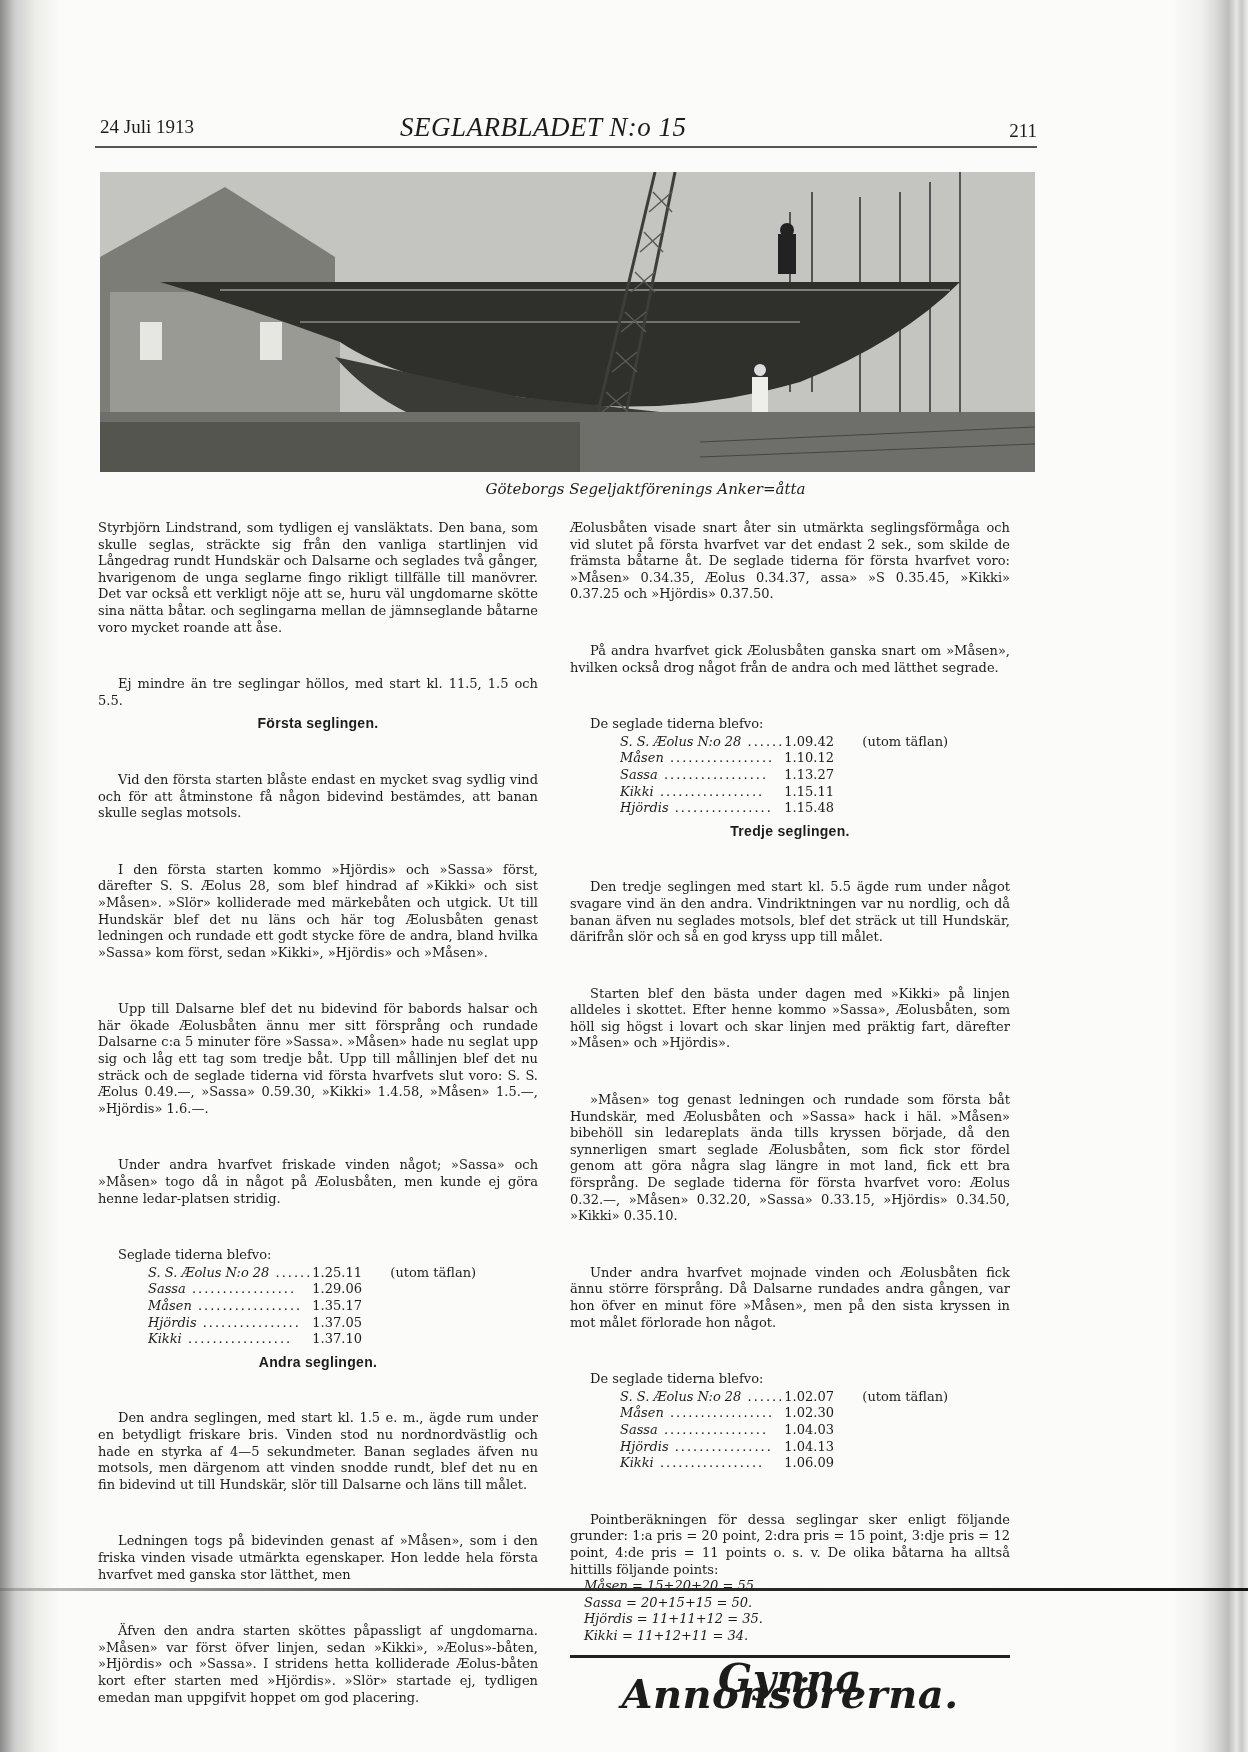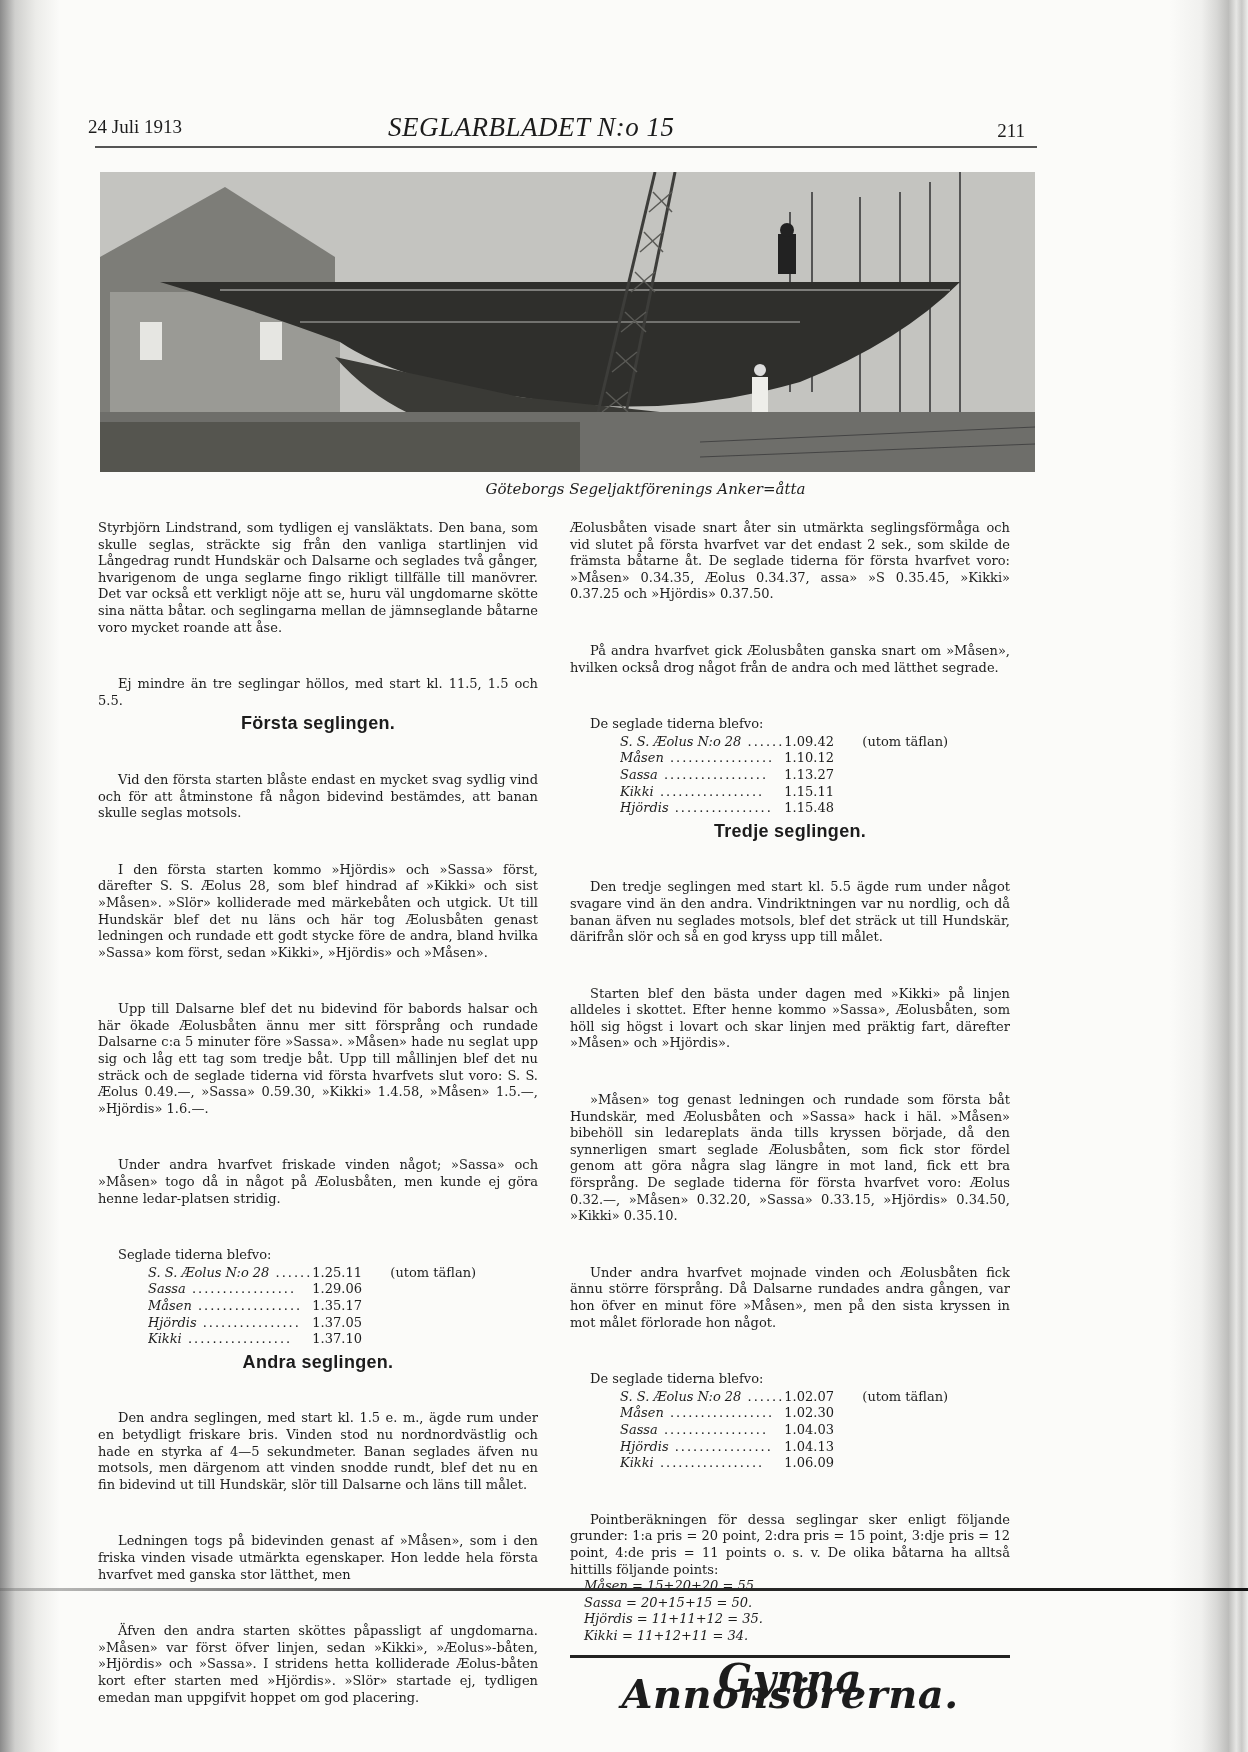--- a/index.html
+++ b/index.html
@@ -10,21 +10,21 @@
   }
   .left-shadow {
     position:absolute; left:0; top:0; width:60px; height:1752px;
     background:linear-gradient(to right,#8a8a8a 0%,#cfcfcd 25%,#ecece9 60%,#fbfbf9 100%);
   }
   .binding {
     position:absolute; left:1170px; top:0; width:78px; height:1752px;
     background:linear-gradient(to right,#fbfbf9 0%,#f0f0ee 40%,#d8d8d6 60%,#bdbdbb 75%,#e6e6e4 85%,#c9c9c7 92%,#eeeeec 100%);
   }
   .header {
-    position:absolute; left:88px; top:112px; width:937px; height:32px;
+    position:absolute; left:100px; top:112px; width:937px; height:32px;
   }
   .header .date { position:absolute; left:0; top:4px; font-family:"Liberation Serif", serif; font-size:19px; }
   .header .title { position:absolute; left:300px; top:0; font-family:"Liberation Serif", serif; font-style:italic; font-size:27px; letter-spacing:0.5px; }
   .header .pageno { position:absolute; right:0; top:8px; font-family:"Liberation Serif", serif; font-size:19px; }
   .header-rule { position:absolute; left:95px; top:146px; width:942px; height:2px; background:#555; }
 
   .photo {
     position:absolute; left:100px; top:172px; width:935px; height:300px;
     background:#b9b9b5; overflow:hidden;
   }
@@ -37,21 +37,21 @@
   .col {
     position:absolute; top:520px; width:440px;
     font-size:13px; line-height:16.6px; text-align:justify;
   }
   .col.left { left:98px; }
   .col.right { left:570px; }
   .col p { margin:0; text-indent:0; }
   .col p.ind { text-indent:20px;margin-top:40px; }
   .col h3 {
     margin:6px 0 2px 0; font-family:"Liberation Sans", sans-serif; font-weight:bold;
-    font-size:18px; text-align:center; letter-spacing:0.3px;
+    font-size:14px; text-align:center; letter-spacing:0.3px;
   }
   table.times { margin:1px 0 4px 50px; border-collapse:collapse; font-size:13px; }
   table.times td { padding:0; line-height:16.6px; }
   table.times td.boat { font-style:italic; width:162px; white-space:nowrap; overflow:hidden; }
   table.times td.boat .dots { font-style:normal; letter-spacing:2px; }
   table.times td.t { width:78px; }
   table.times td.note { white-space:nowrap; }
   .points p { margin:0 0 0 14px; font-style:italic; }
   .ad-rule { height:3px; background:#222; margin:10px 0 0 0; }
   .ad {

